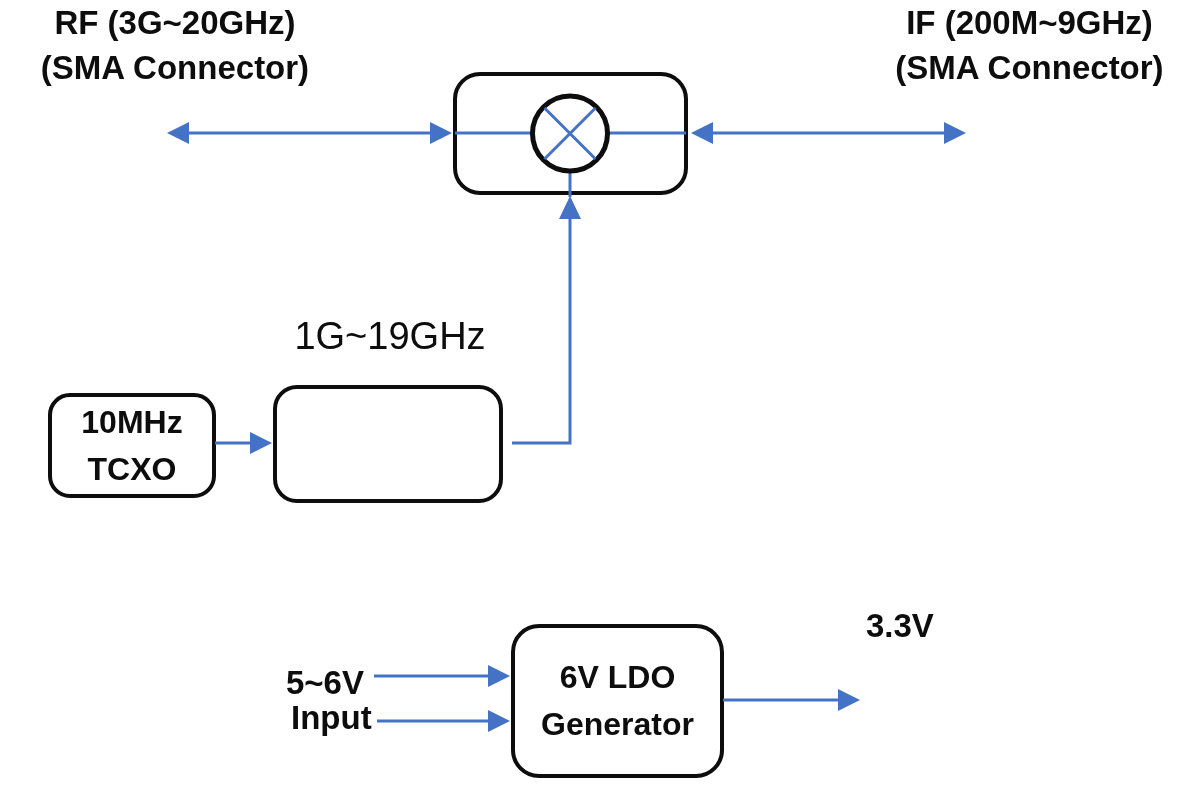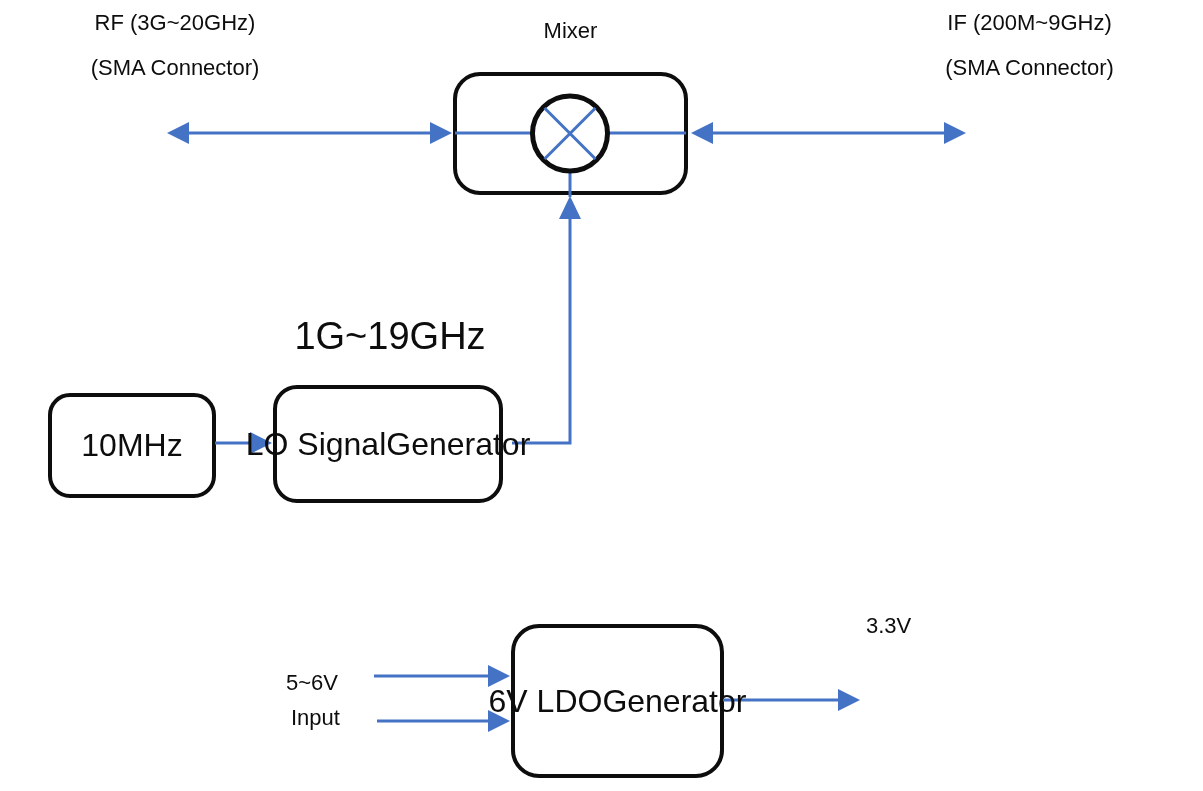--- a/index.html
+++ b/index.html
@@ -9,38 +9,38 @@
     height: 791px;
     background: #ffffff;
     font-family: "Liberation Sans", sans-serif;
     color: #0d0d0d;
     overflow: hidden;
   }
   svg.wires { position: absolute; left: 0; top: 0; width: 1203px; height: 791px; }
 
   .lbl {
     position: absolute;
-    font-weight: 400;
-    font-size: 22px;
+    font-weight: 700;
+    font-size: 33px;
     line-height: 45px;
     color: #0d0d0d;
     white-space: nowrap;
   }
   .lbl.center { text-align: center; }
   .lbl span { display: block; }
 
   .boxtext {
     position: absolute;
     display: flex;
-    flex-direction: row;
+    flex-direction: column;
     align-items: center;
     justify-content: center;
     font-size: 32px;
     line-height: 47px;
-    font-weight: 400;
+    font-weight: 700;
     text-align: center;
     color: #0d0d0d;
     white-space: nowrap;
   }
   .regular { font-weight: 400; }
 
   .rf-label    { left: 0;    top: 28;  width: 350px; }
   .if-label    { left: 856px; top: 28; width: 347px; }
   .mixer-title { left: 455px; top: 8px; width: 231px; }
   .freq-label  { left: 290px; top: 314px; width: 200px; font-size: 38px; }
@@ -107,32 +107,28 @@
   <div class="lbl center rf-label">
     <span>RF (3G~20GHz)</span>
     <span>(SMA Connector)</span>
   </div>
 
   <div class="lbl center if-label">
     <span>IF (200M~9GHz)</span>
     <span>(SMA Connector)</span>
   </div>
 
-  <div class="lbl center mixer-title">Mixer</div>
 
   <div class="lbl center regular freq-label">1G~19GHz</div>
 
   <div class="boxtext tcxo-text">
     <span>10MHz</span>
+    <span>TCXO</span>
   </div>
 
-  <div class="boxtext lo-text">
-    <span>LO Signal</span>
-    <span>Generator</span>
-  </div>
 
   <div class="boxtext ldo-text">
     <span>6V LDO</span>
     <span>Generator</span>
   </div>
 
   <div class="lbl v56-label">5~6V</div>
   <div class="lbl input-label">Input</div>
   <div class="lbl out-label">3.3V</div>
 

